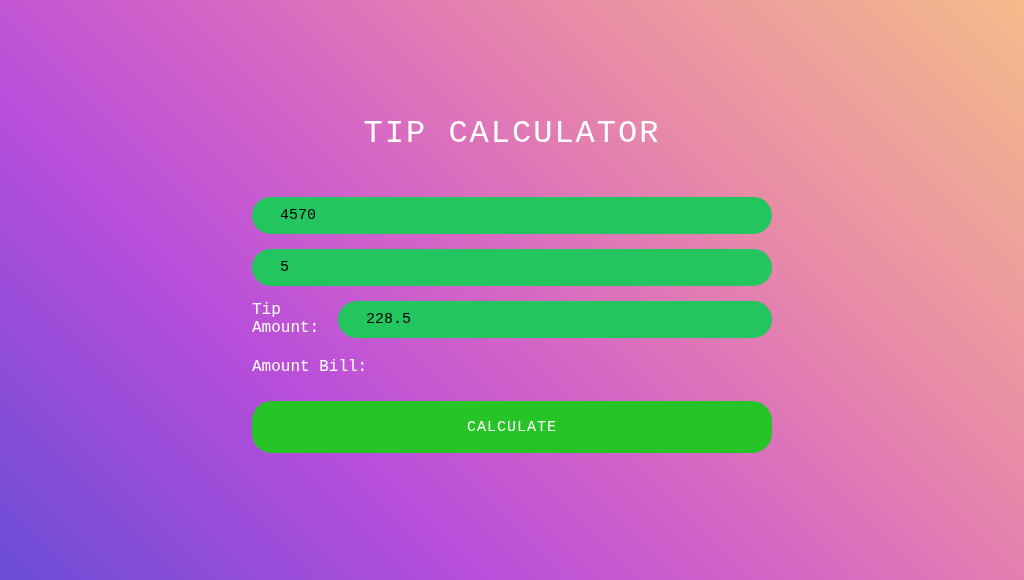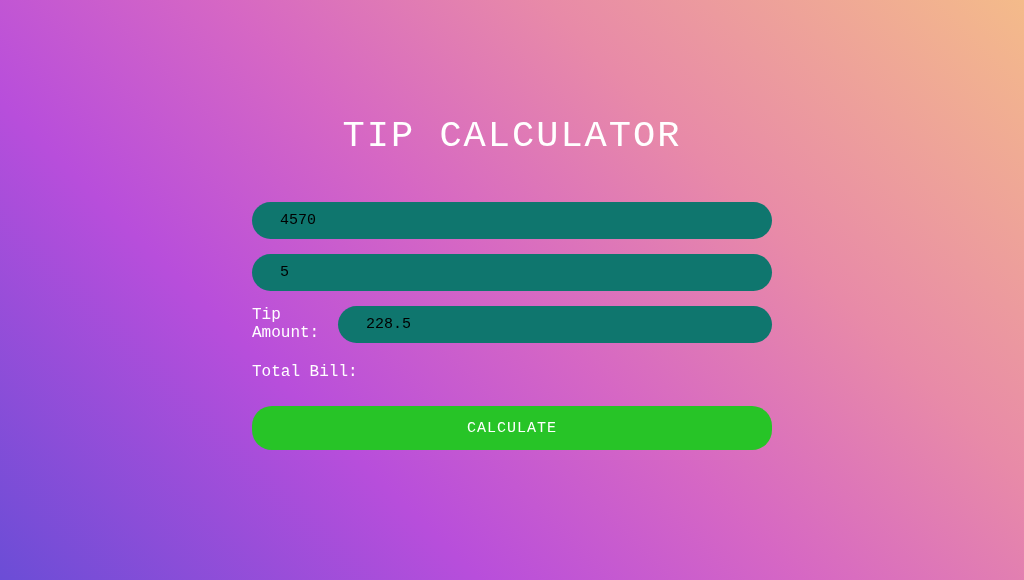--- a/index.html
+++ b/index.html
@@ -12,21 +12,21 @@
       height: 580px;
       background: linear-gradient(45deg, #6b4dd6 0%, #b84edb 30%, #d667c4 50%, #e88aa8 70%, #f4bb8a 100%);
       font-family: 'Courier New', Courier, monospace;
       display: flex;
       flex-direction: column;
       align-items: center;
       padding-top: 115px;
     }
     h1 {
       color: #ffffff;
-      font-size: 37px;
+      font-size: 32px;
       font-weight: normal;
       letter-spacing: 2px;
       margin-bottom: 45px;
     }
     .form-container {
       width: 520px;
       display: flex;
       flex-direction: column;
       gap: 15px;
     }
@@ -42,25 +42,25 @@
     input[type="text"] {
       width: 100%;
       height: 37px;
       border: none;
       border-radius: 20px;
       padding: 0 28px;
       font-family: 'Courier New', Courier, monospace;
       font-size: 15px;
       color: #000000;
       outline: none;
-      background: #0f766e;
+      background: #22c55e;
     }
     button {
       width: 100%;
-      height: 44px;
+      height: 52px;
       border: none;
       border-radius: 20px;
       background: #27c427;
       color: #ffffff;
       font-family: 'Courier New', Courier, monospace;
       font-size: 15px;
       letter-spacing: 1px;
       cursor: pointer;
       margin-top: 4px;
     }
@@ -74,17 +74,17 @@
   <input type="text" value="4570" style="">
 
   <input type="text" value="5" style="">
 
   <div class="input-group">
     <label>Tip Amount:</label>
     <input type="text" value="228.5" style="">
   </div>
 
   <div class="input-group">
-    <label>Total Bill:</label>
+    <label>Amount Bill:</label>
   </div>
 
   <button>CALCULATE</button>
 </div>
 
 </body></html>

